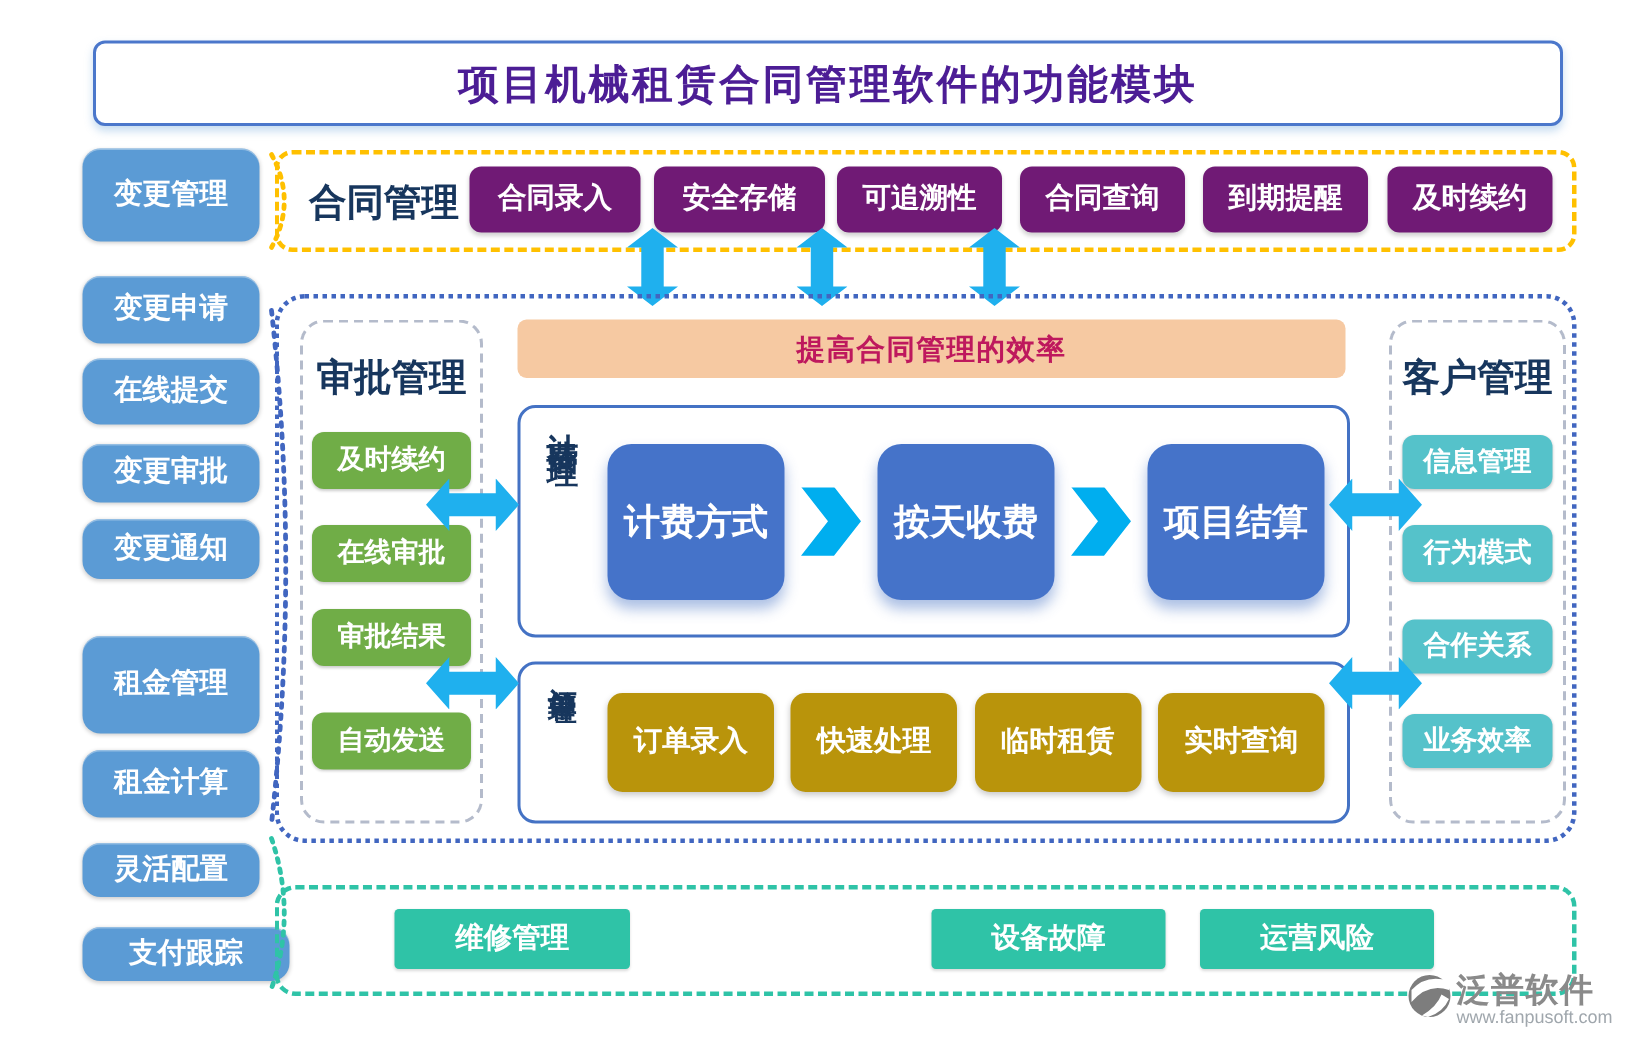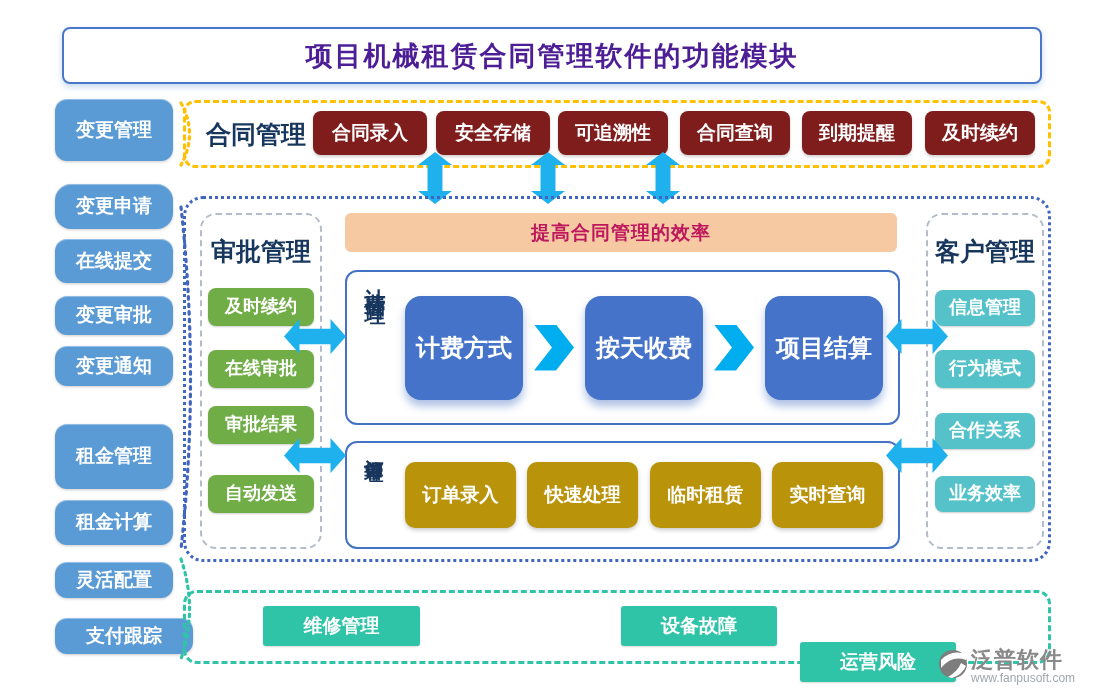--- a/index.html
+++ b/index.html
@@ -15,21 +15,21 @@
     display:flex;align-items:center;justify-content:center;
   }
   .title-bar span{font-size:27px;font-weight:bold;color:#4c1d95;letter-spacing:2px;}
   
   .chip{
     position:absolute;display:flex;align-items:center;justify-content:center;
     color:#fff;font-weight:bold;text-align:center;line-height:1.1;
   }
   .chip-left{background:#5B9BD5;font-size:19px;border-radius:12px;
     box-shadow:inset 0 1px 0 rgba(255,255,255,.35),0 1px 3px rgba(0,0,0,.2);}
-  .chip-top{background:#7f1d1d;font-size:19px;border-radius:8px;box-shadow:0 2px 3px rgba(0,0,0,.18);}
+  .chip-top{background:#701a75;font-size:19px;border-radius:8px;box-shadow:0 2px 3px rgba(0,0,0,.18);}
   .chip-green{background:#70AD47;font-size:18px;border-radius:8px;box-shadow:0 1px 2px rgba(0,0,0,.2);}
   .chip-teal{background:#55C2CA;font-size:18px;border-radius:8px;box-shadow:0 1px 2px rgba(0,0,0,.2);}
   .chip-gold{background:#B9940B;font-size:19px;border-radius:10px;box-shadow:0 2px 4px rgba(0,0,0,.22);}
   .chip-mint{background:#2FC3A7;font-size:19px;border-radius:3px;box-shadow:0 1px 2px rgba(0,0,0,.15);}
   .sq-blue{position:absolute;background:#4573C9;border-radius:16px;color:#fff;font-weight:bold;
     font-size:24px;display:flex;align-items:center;justify-content:center;
     box-shadow:0 6px 9px rgba(68,114,196,.45);}
   
   .contract-box{position:absolute;left:183px;top:100px;width:862px;height:62px;
     border:3px dashed #FFC000;border-radius:12px;}
@@ -63,21 +63,21 @@
 </head>
 <body>
 
 <div id="stage">
 
   <div class="title-bar">
     <span>项目机械租赁合同管理软件的功能模块</span>
   </div>
 
   <div class="chip chip-left" style="left:55px;top:99px;width:118px;height:62px;">变更管理</div>
-  <div class="chip chip-left" style="left:55px;top:184px;width:118px;height:45px;border-radius:16px;">变更申请</div>
+  <div class="chip chip-left" style="left:55px;top:184px;width:118px;height:45px;">变更申请</div>
   <div class="chip chip-left" style="left:55px;top:239px;width:118px;height:44px;">在线提交</div>
   <div class="chip chip-left" style="left:55px;top:296px;width:118px;height:39px;">变更审批</div>
   <div class="chip chip-left" style="left:55px;top:346px;width:118px;height:40px;">变更通知</div>
   <div class="chip chip-left" style="left:55px;top:424px;width:118px;height:65px;">租金管理</div>
   <div class="chip chip-left" style="left:55px;top:500px;width:118px;height:45px;">租金计算</div>
   <div class="chip chip-left" style="left:55px;top:562px;width:118px;height:36px;">灵活配置</div>
   <div class="chip chip-left" style="left:55px;top:618px;width:138px;height:36px;">支付跟踪</div>
 
   <svg class="curve" style="left:177px;top:100px;" width="22" height="68">
     <path d="M4,3 Q21,34 4,65" stroke="#FFC000" stroke-width="3.2" fill="none" stroke-dasharray="2.5 4.5" stroke-linecap="round"></path>
@@ -146,21 +146,21 @@
   </div>
 
   <div class="h-dbl" style="left:284px;top:319px;"></div>
   <div class="h-dbl" style="left:284px;top:438px;"></div>
   <div class="h-dbl" style="left:886px;top:319px;"></div>
   <div class="h-dbl" style="left:886px;top:438px;"></div>
 
   <div class="maintenance-box">
     <div class="chip chip-mint" style="left:77px;top:13px;width:157px;height:40px;">维修管理</div>
     <div class="chip chip-mint" style="left:435px;top:13px;width:156px;height:40px;">设备故障</div>
-    <div class="chip chip-mint" style="left:614px;top:13px;width:156px;height:40px;margin-top:36px;">运营风险</div>
+    <div class="chip chip-mint" style="left:614px;top:13px;width:156px;height:40px;">运营风险</div>
   </div>
 
   <div class="footer">
     <svg width="30" height="30" style="margin-right:3px;">
       <circle cx="15" cy="15" r="14" fill="#7d7d7d"></circle>
       <path d="M3 19 Q14 6 28 11 L28 5 Q13 0 3 11 Z" fill="#ffffff"></path>
       <path d="M10 28 Q20 22 23 14 L28 17 Q24 26 14 29 Z" fill="#ffffff"></path>
     </svg>
     <div>
       <div class="brand-text">泛普软件</div>

